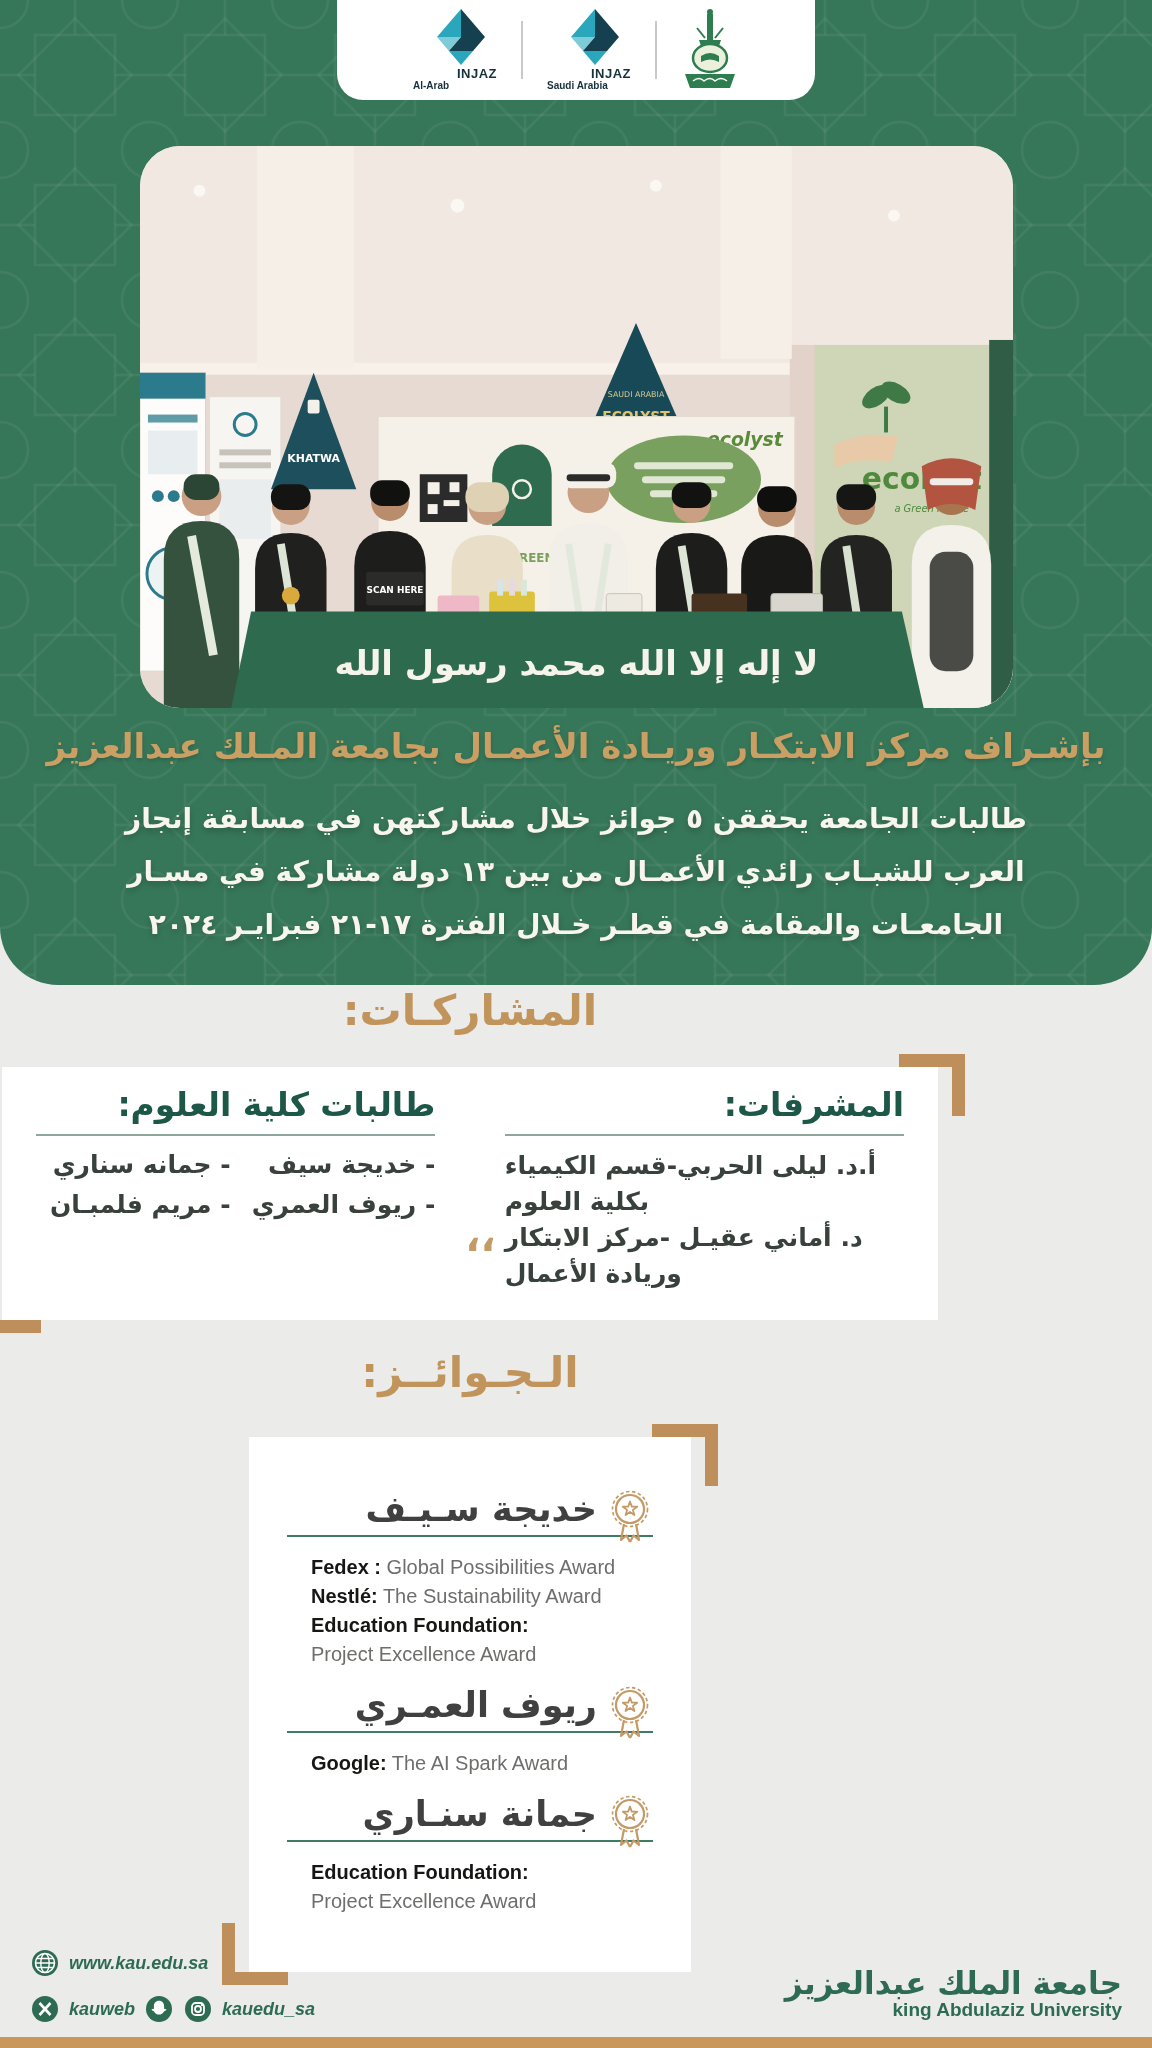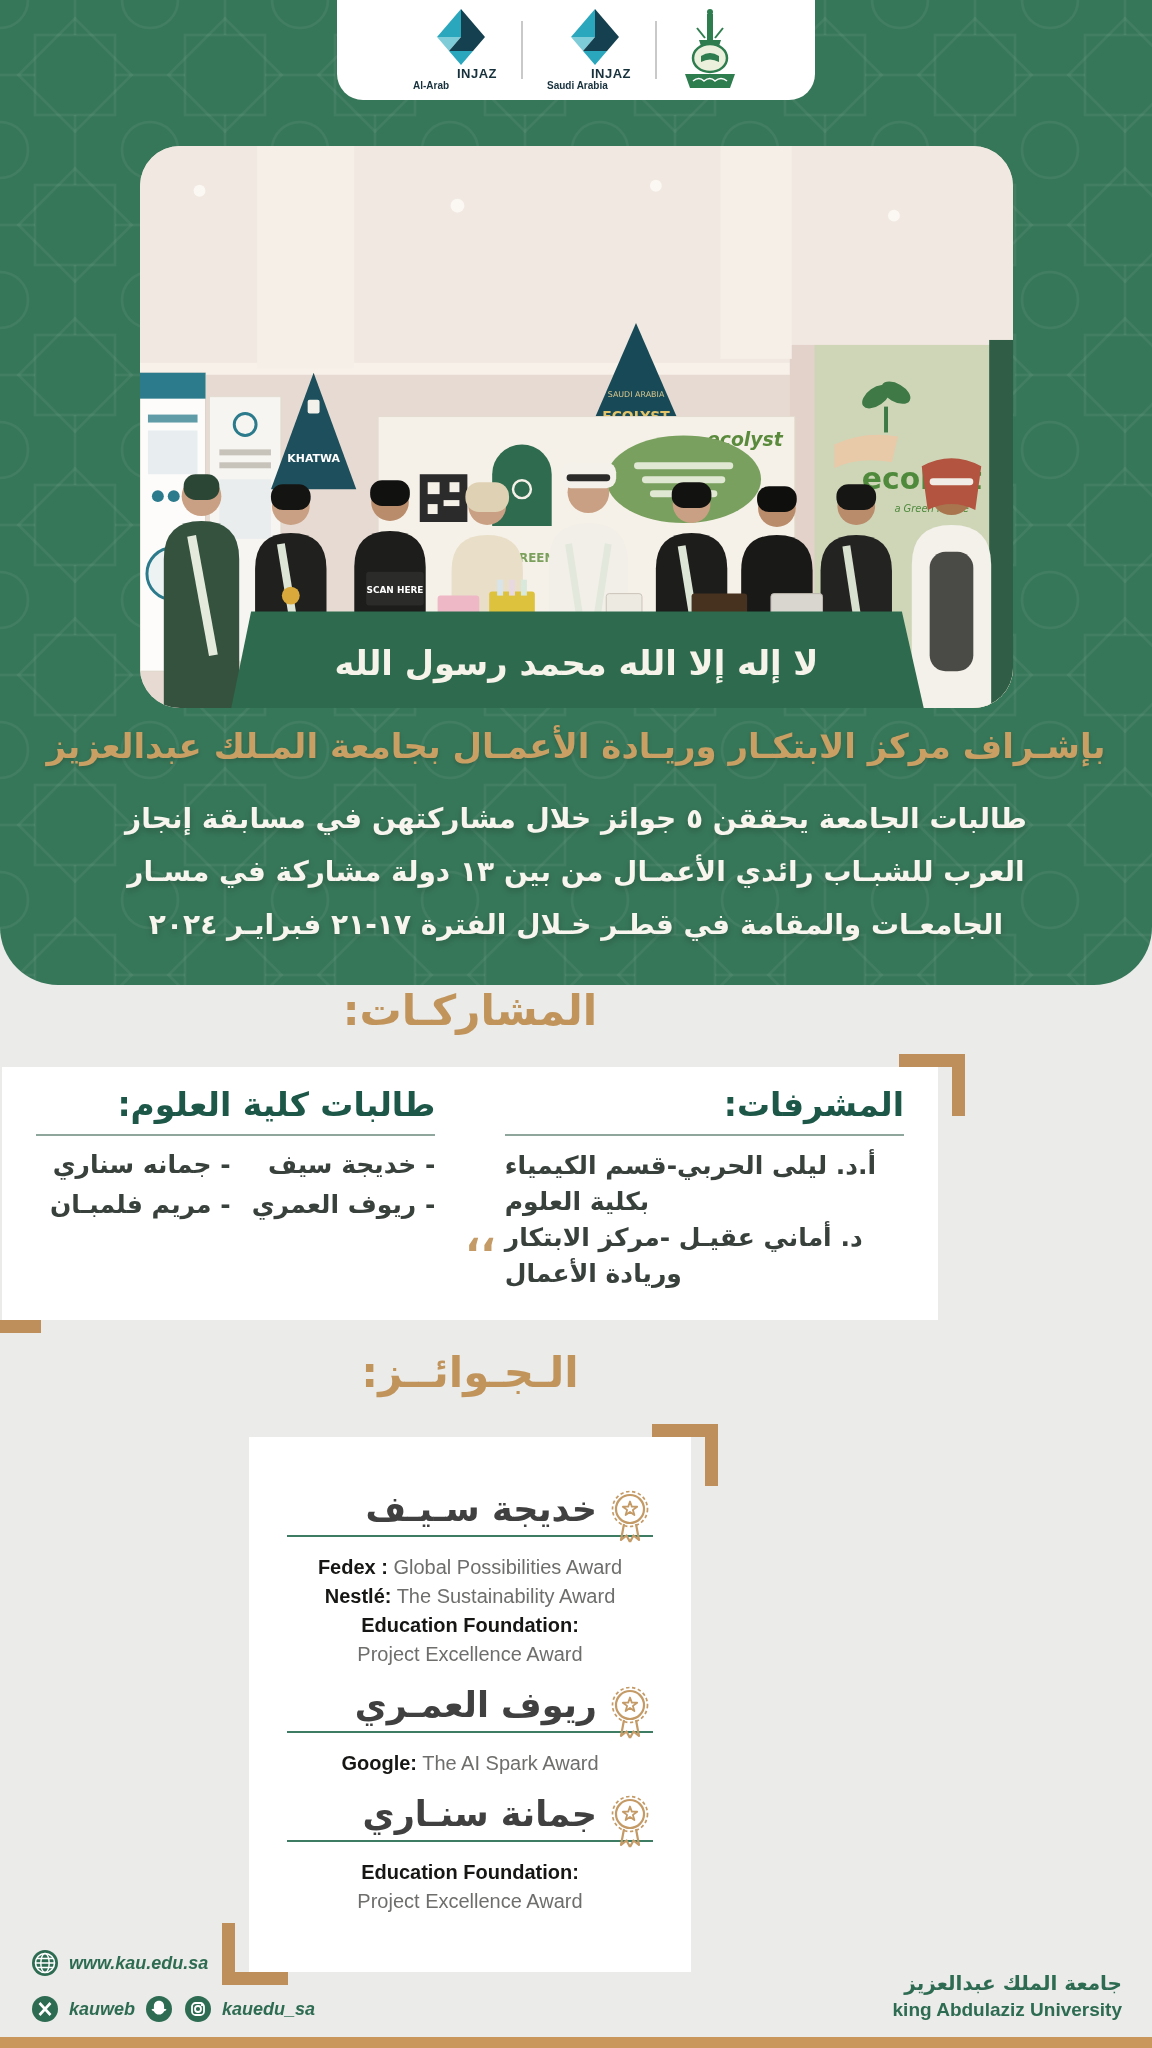--- a/index.html
+++ b/index.html
@@ -75,31 +75,31 @@
   .awards-card {
     width:442px; margin:40px auto 0; padding:52px 38px 40px; min-height:470px;
   }
   .award-entry { margin-bottom:16px; }
   .award-name-row {
     display:flex; flex-direction:row; direction:rtl; align-items:center; gap:10px;
     border-bottom:2px solid #3E7C63; padding-bottom:6px; margin-bottom:16px;
   }
   .award-name { color:#404040; font-size:35px; font-weight:bold; line-height:40px; }
   .medal { width:46px; height:56px; flex:0 0 auto; margin-bottom:-16px; }
-  .award-lines { direction:ltr; text-align:center; }
+  .award-lines { direction:ltr; text-align:left;margin-left:24px; }
   .aline { font-size:20px; color:#6E6E6C; line-height:29px; }
   .aline b { color:#161614; font-weight:bold; }
   .aline.stacked b { display:block; }
 
   
   .footer-left { position:absolute; left:30px; bottom:24px; display:flex; flex-direction:column; gap:16px;font-style:italic; }
   .frow { display:flex; align-items:center; gap:9px; }
   .frow .handle { color:#2D6B52; font-size:18px; font-weight:bold; }
   .footer-right { position:absolute; right:30px; bottom:26px; text-align:right; }
-  .uni-ar { color:#2D6B52; font-size:20px; font-weight:bold; line-height:30px; direction:rtl; }
+  .uni-ar { color:#2D6B52; font-size:31px; font-weight:bold; line-height:30px; direction:rtl;text-align:center; }
   .uni-en { color:#2D6B52; font-size:19px; font-weight:bold; line-height:24px; }
   .tan-bar { position:absolute; left:0; bottom:0; width:100%; height:11px; background:#C9965C; }
 </style>
 </head>
 <body>
 
 <svg width="0" height="0" style="position:absolute" aria-hidden="true">
   <defs>
     <g id="medal-sym">
       <circle cx="23" cy="20" r="14" fill="none" stroke="#C49A66" stroke-width="2.2"></circle>

